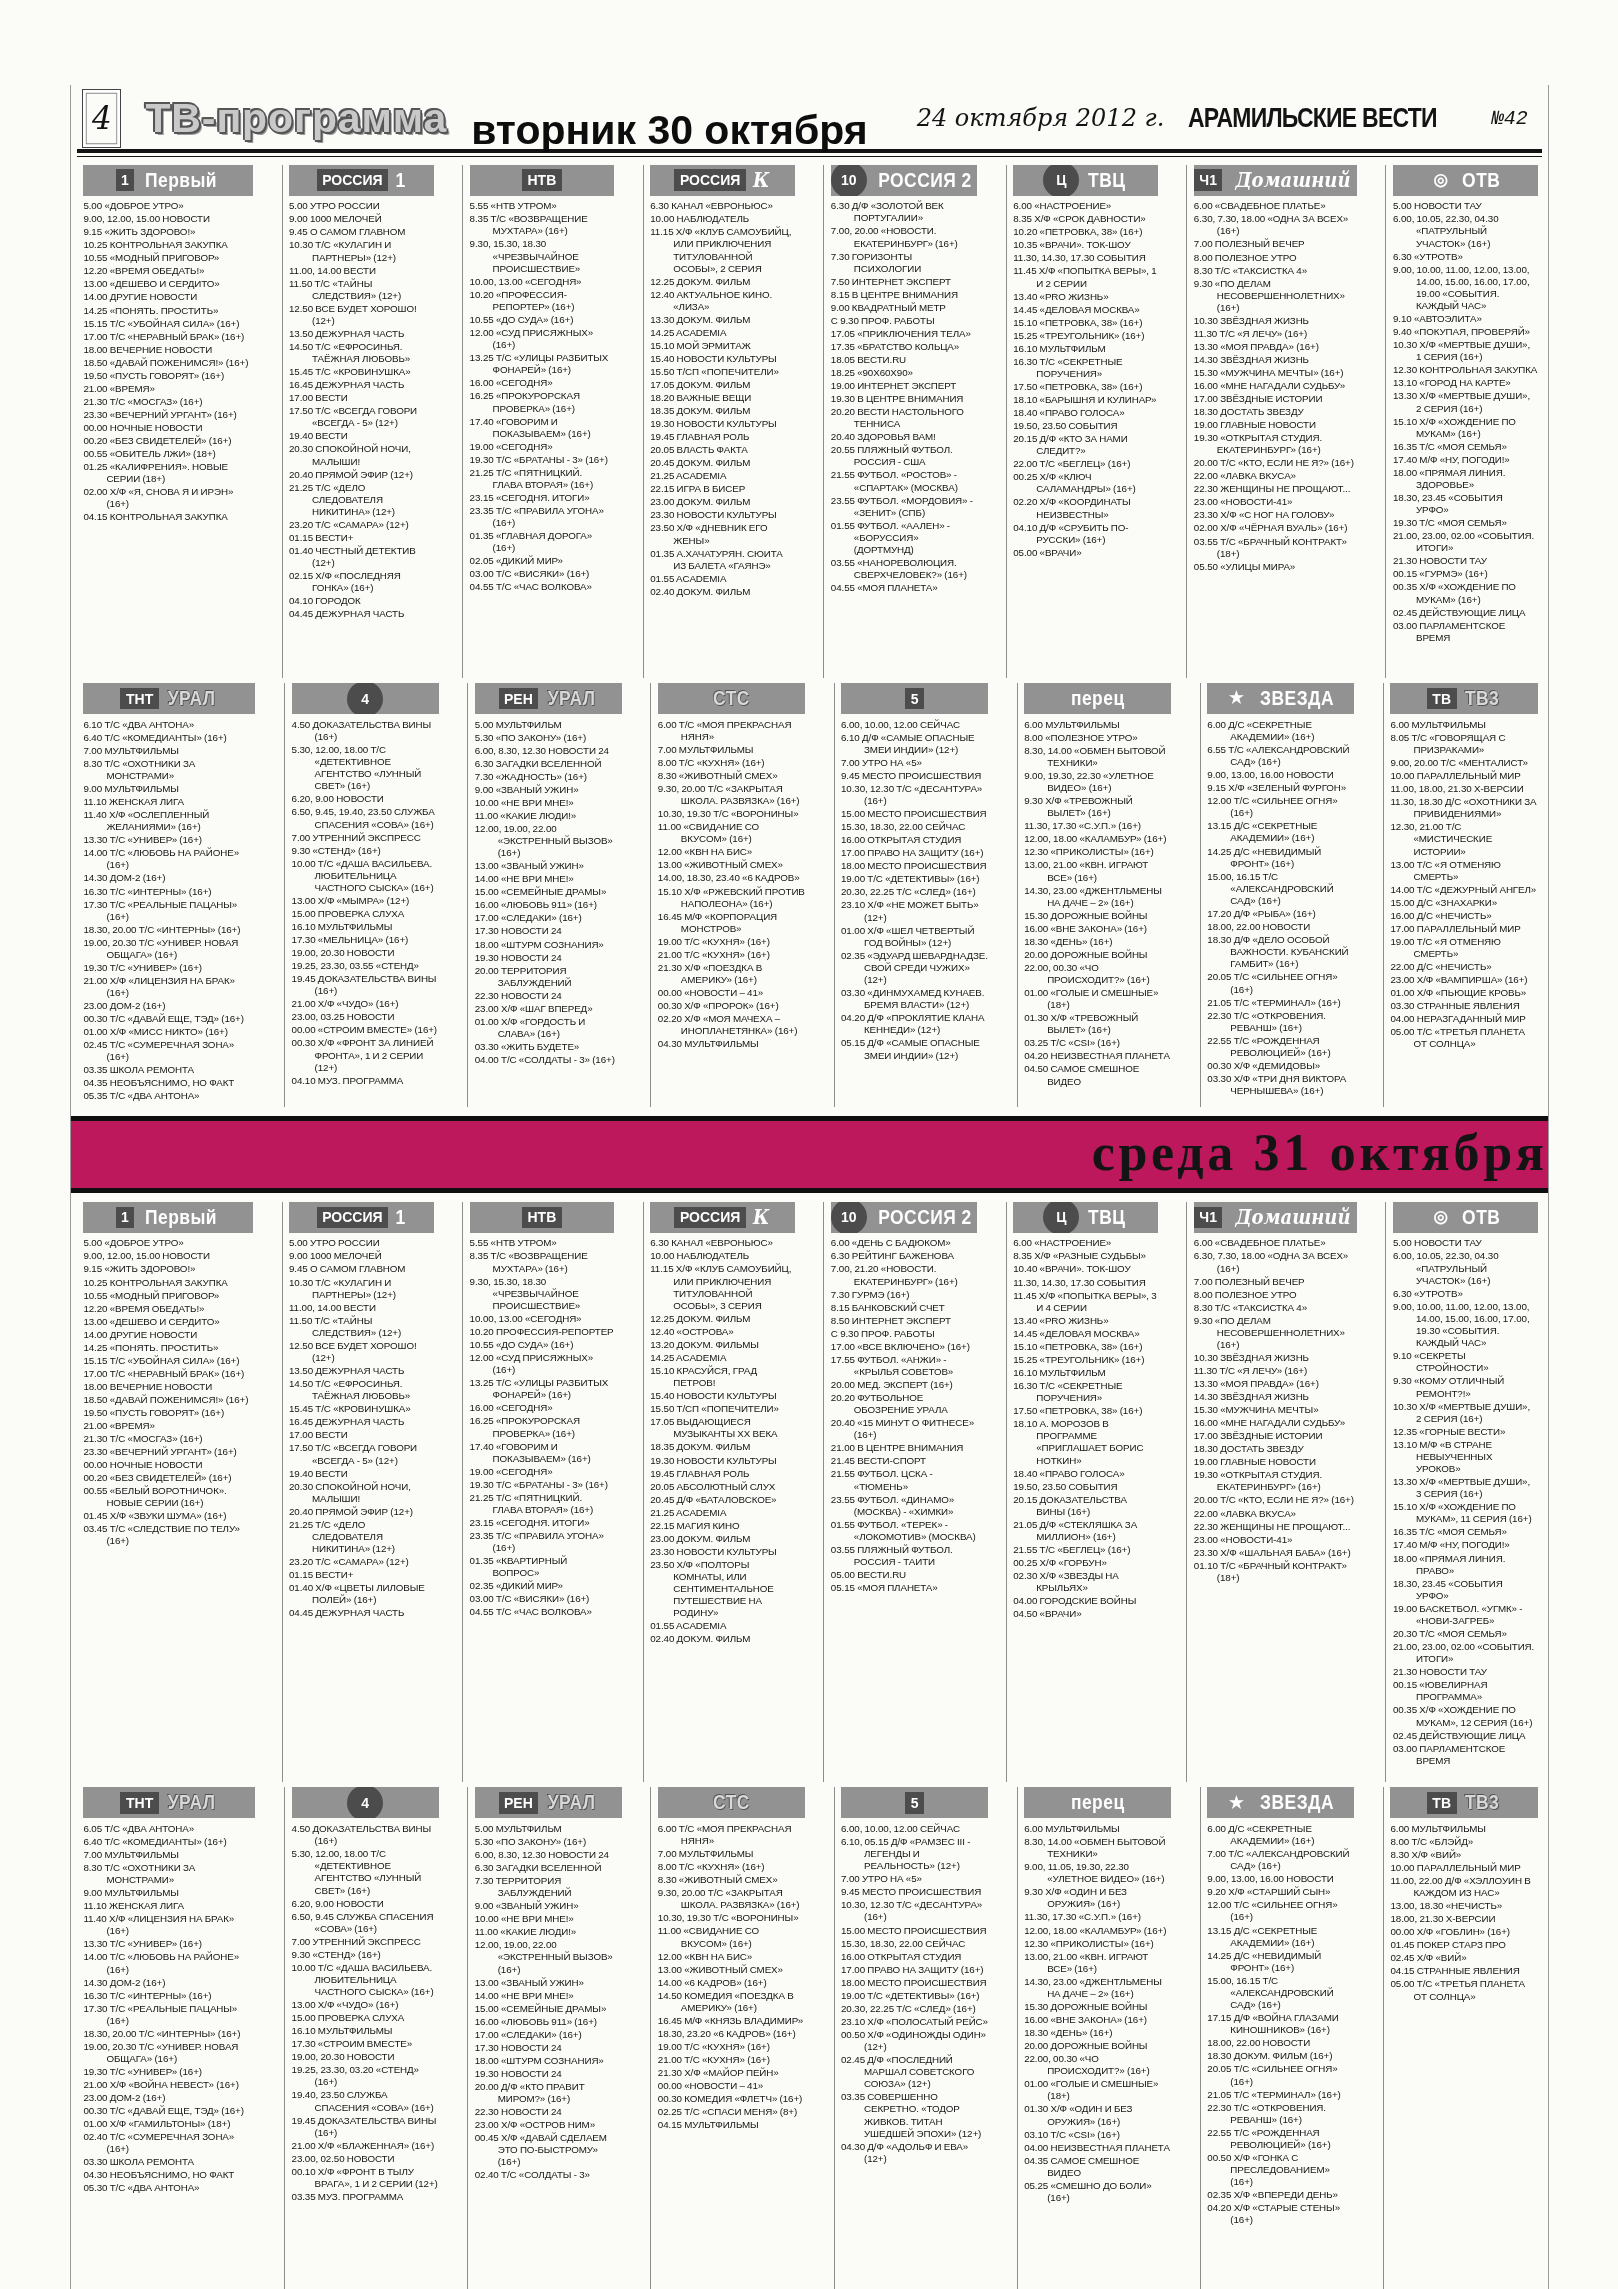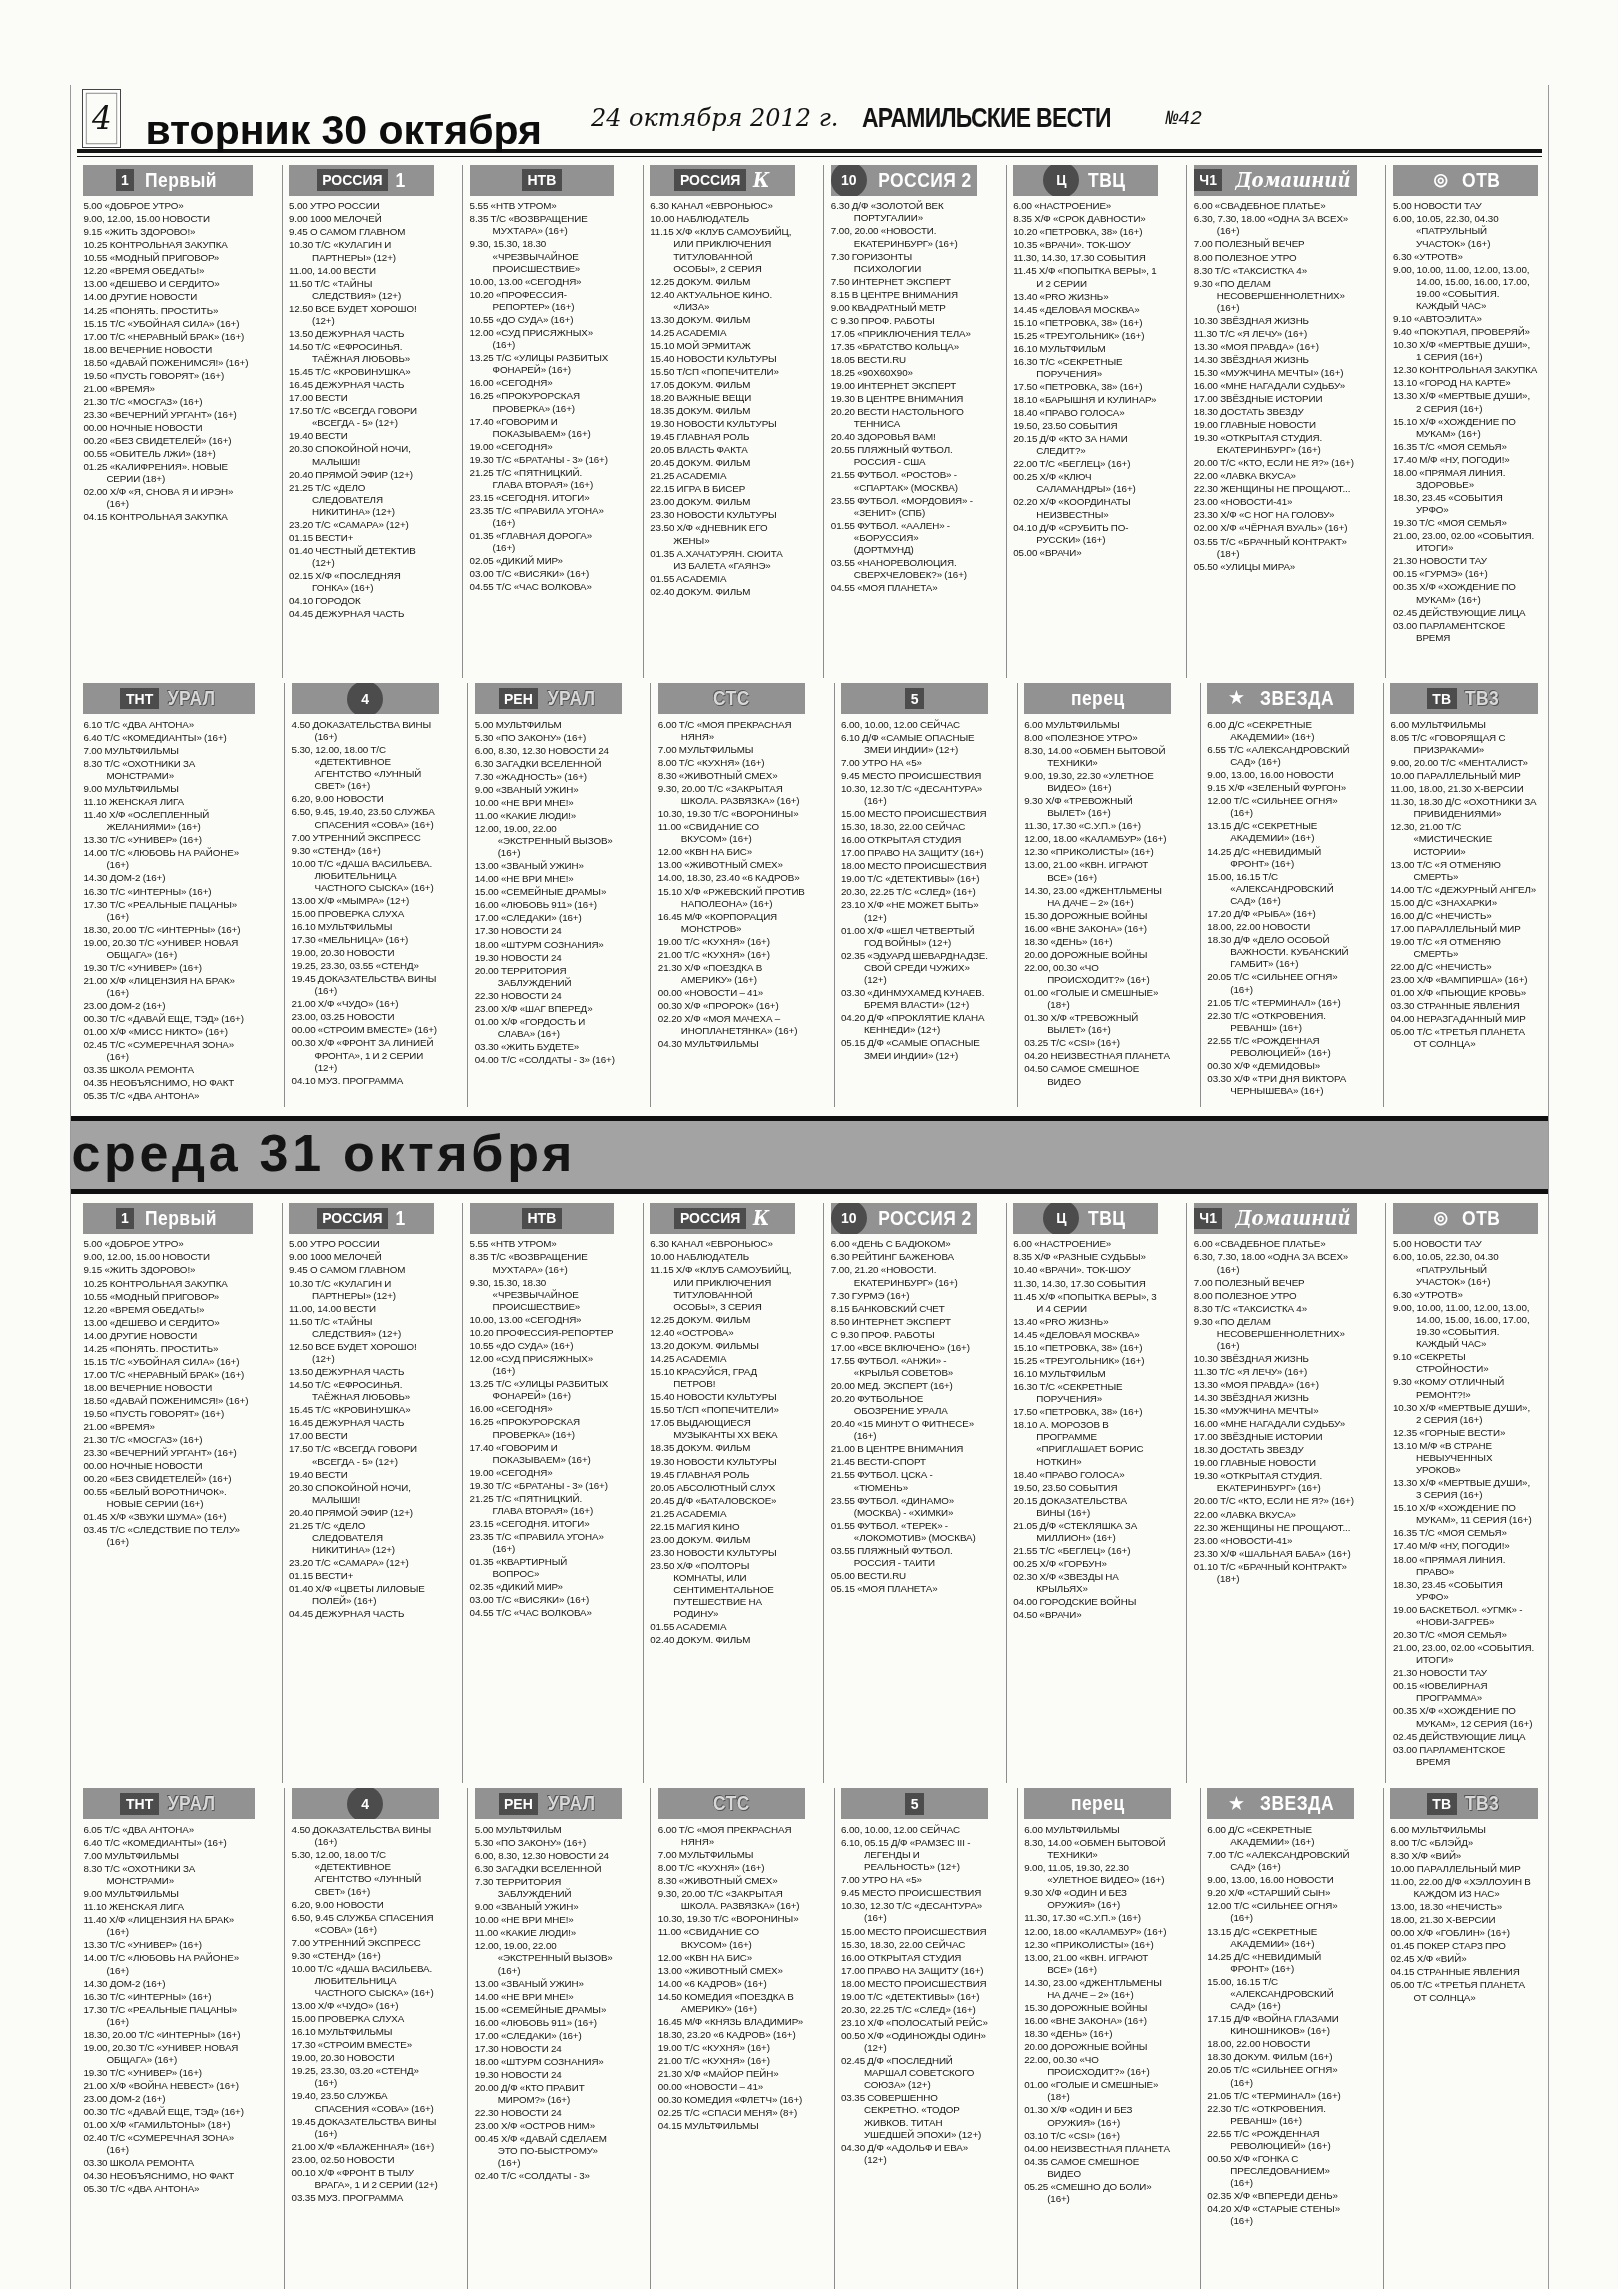--- a/index.html
+++ b/index.html
@@ -32,34 +32,35 @@
          padding:3.7px 5.5px;flex:0 0 auto;}
   .badge.round{border-radius:50%;width:20px;height:20px;display:flex;align-items:center;justify-content:center;padding:8px;}
   .badge.plain{background:transparent;font-size:16.6px;}
   .chan-label{font-size:19.4px;font-weight:bold;letter-spacing:0.5px;white-space:nowrap;transform:scaleX(.9);}
   .chan-label.script{font-family:"DejaVu Serif",serif;font-style:italic;letter-spacing:0;font-size:20px;}
   .chan-label.outline{color:#d8d8d8;text-shadow:0 0 0.9px #555,0.9px 0.9px 0 #555,-0.9px -0.9px 0 #555;}
   .listing{list-style:none;margin:0;padding:0;}
   .listing li{font-size:9.8px;line-height:1.24;letter-spacing:-0.1px;padding-left:23px;text-indent:-23px;
               margin-bottom:0.9px;word-spacing:-0.3px;}
   
-  .wed-banner{border-top:5.5px solid #0f0f0f;border-bottom:5.5px solid #0f0f0f;text-align:left;
-              padding:1.8px 0 5.5px 0;margin:9.2px -5.5px 9.2px -5.5px;background:#a3a3a3;}
+  .wed-banner{border-top:5.5px solid #0f0f0f;border-bottom:5.5px solid #0f0f0f;text-align:right;
+              padding:1.8px 0 5.5px 0;margin:9.2px -5.5px 9.2px -5.5px;background:#be185d;font-family:Liberation Serif, serif;}
   .wed-banner span{font-size:52px;font-weight:bold;letter-spacing:3.7px;}
 </style>
 </head>
 <body>
 
 <div class="page">
   <div class="frame">
 
     <div class="masthead">
       <div class="pagenum-box">
         <span>4</span>
       </div>
+      <div class="tv-title">ТВ-программа</div>
       <div class="day-big">вторник 30 октября</div>
       <div class="issue-date">24 октября 2012 г.</div>
       <div class="paper-name">АРАМИЛЬСКИЕ ВЕСТИ</div>
       <div class="issue-no">№42</div>
     </div>
     <div class="rule"></div>
 
     <section>
         <div class="channels-row t-row1">
           <div class="channel">

